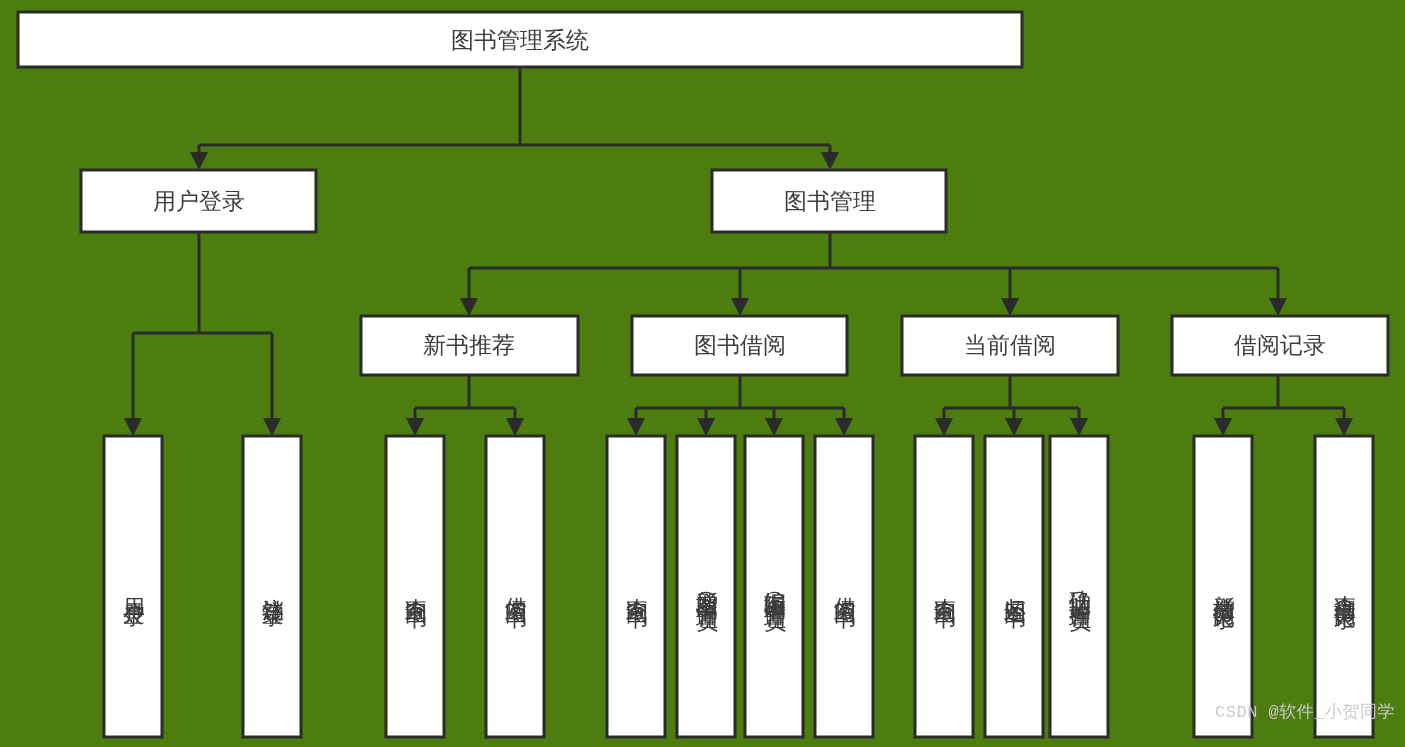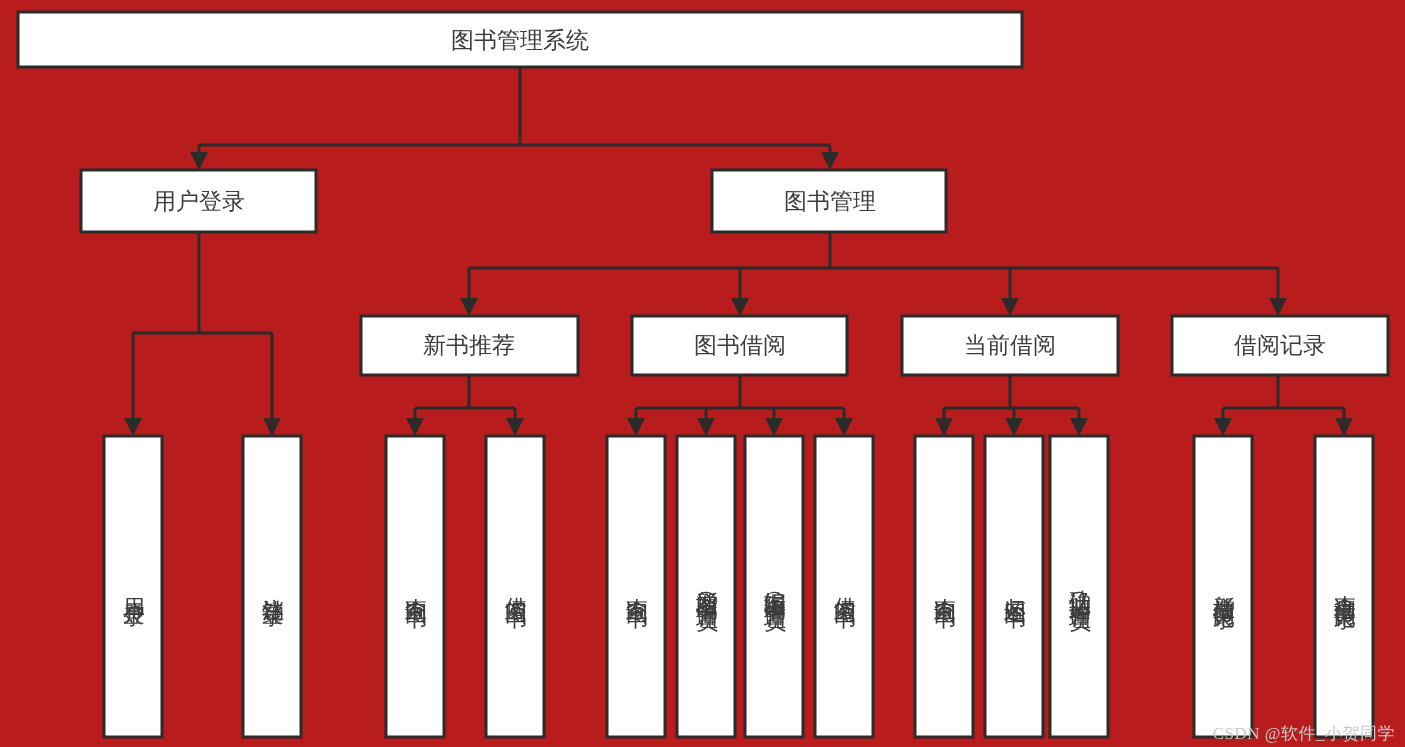--- a/index.html
+++ b/index.html
@@ -4,21 +4,21 @@
 <style>
   html,body{margin:0;padding:0;background:#ffffff;}
   body{
     font-family:"DejaVu Sans","Liberation Sans",sans-serif;
     -webkit-font-smoothing:antialiased;
   }
   #stage{
     position:relative;
     width:1405px;
     height:747px;
-    background:#b91c1c;
+    background:#4d7c0f;
     overflow:hidden;
   }
   #diagram{
     position:absolute;
     left:0; top:0;
     width:1405px;
     height:747px;
   }
   .node-box{
     fill:#ffffff;
@@ -43,22 +43,22 @@
     stroke-width:3;
     fill:none;
   }
   .arrowhead{
     fill:#2b2b2b;
     stroke:none;
   }
   .watermark{
     position:absolute;
     right:10px;
-    bottom:2px;
-    font-family:Liberation Serif, serif;
+    bottom:24px;
+    font-family:Liberation Mono, monospace;
     font-size:17px;
     color:#c9c9c9;
     letter-spacing:0.5px;
     white-space:nowrap;
     pointer-events:none;
   }
 </style>
 </head>
 <body>
 

